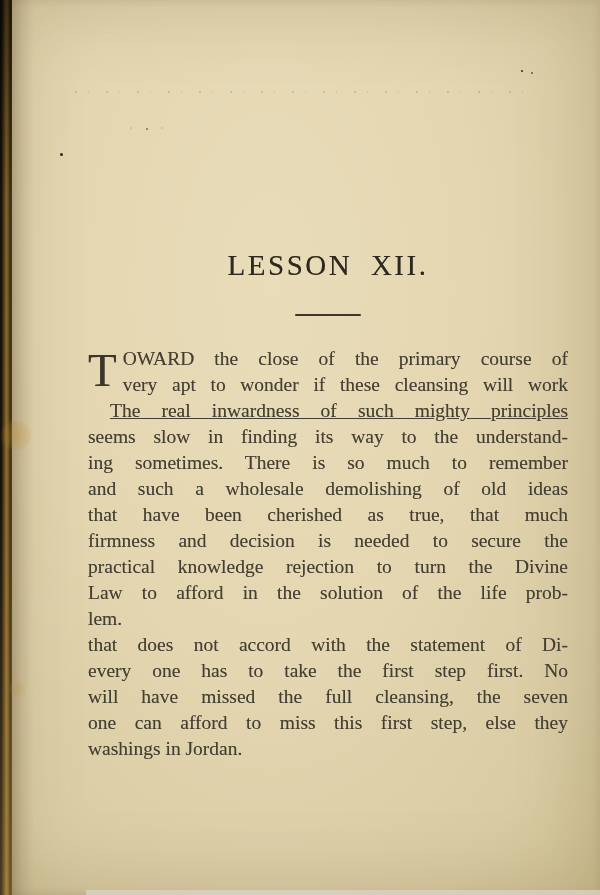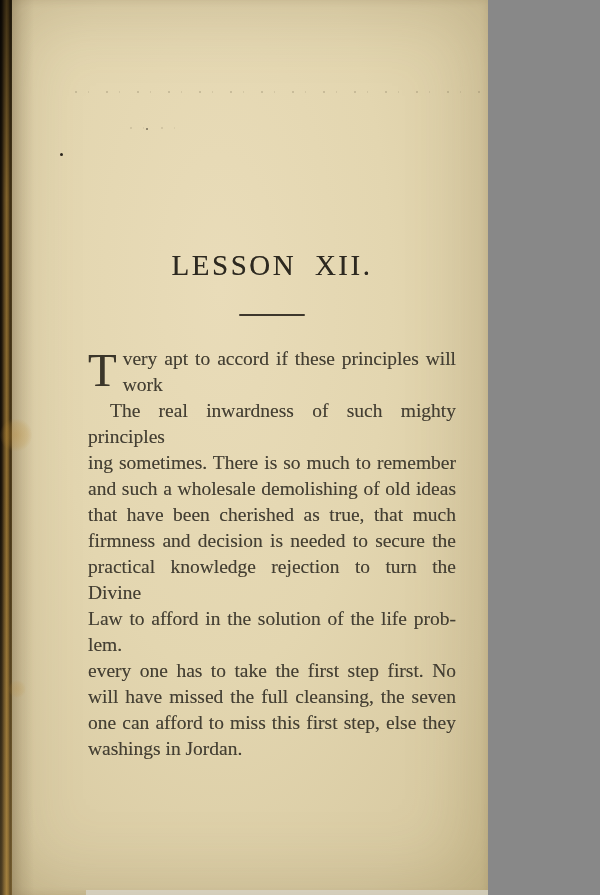--- a/index.html
+++ b/index.html
@@ -1,18 +1,18 @@
 <!DOCTYPE html>
 <html><head>
 <meta charset="utf-8">
 <style>
   html,body{margin:0;padding:0;background:#888;}
   .screen{
     position:relative;
-    width:488px;height:895px;
+    width:600px;height:895px;
     overflow:hidden;
     font-family:"Liberation Serif","DejaVu Serif",serif;
     background:
       radial-gradient(ellipse at 45% 32%, #e9dcb9 0%, #e3d6b0 45%, #d9cba3 80%, #cfc093 100%);
     box-shadow: inset 0 0 70px 12px rgba(120,100,60,0.22), inset 0 0 8px rgba(80,60,30,0.15);
   }
   
   .binding{
     position:absolute;left:0;top:0;bottom:0;width:12px;
     background:linear-gradient(90deg,#120e08 0%,#241a0d 16%,#5e4720 34%,#8d6c30 54%,#7a5c26 68%,#3f2f14 84%,#55431f 100%);
@@ -46,21 +46,21 @@
     color:#443f33;
     text-shadow:0 0 0.5px rgba(62,57,44,0.45);
   }
   .paragraph{margin:0;}
   .line{
     text-align:justify;
     text-align-last:justify;
     white-space:normal;
   }
   .line.last{text-align-last:left;}
-  .line.indent{text-indent:22px;}
+  .line.indent{text-indent:22px;text-decoration:underline;}
   .drop-cap{
     float:left;
     font-size:47px;line-height:42px;height:46px;
     margin:3px 6px 0 0;
     color:#3b362a;
     text-shadow:0 0 0.6px rgba(50,45,35,0.6);
   }
   
   .speck{position:absolute;border-radius:50%;background:#2a251c;}
   .ghost-row{
@@ -93,33 +93,36 @@
 
   <div class="heading">LESSON XII.</div>
 
   <div class="rule-wrap">
     <div class="rule"></div>
   </div>
 
   <div class="body-text">
       <div class="paragraph">
         <span class="drop-cap">T</span>
-        <div class="line">very apt to accord if these principles will work</div>
+        <div class="line">OWARD the close of the  primary course of</div>
+        <div class="line">very apt to wonder if these cleansing will work</div>
       </div>
       <div class="paragraph">
         <div class="line indent">The real inwardness of such mighty principles</div>
+        <div class="line">seems slow in finding its way to the understand-</div>
         <div class="line">ing sometimes.  There is so much to remember</div>
         <div class="line">and such a wholesale demolishing of old ideas</div>
         <div class="line">that have been cherished as true, that much</div>
         <div class="line">firmness and decision is needed to secure the</div>
         <div class="line">practical knowledge rejection to turn the Divine</div>
         <div class="line">Law to afford in the solution of the life prob-</div>
         <div class="line last">lem.</div>
       </div>
       <div class="paragraph">
+        <div class="line">that does not accord with the statement of Di-</div>
         <div class="line">every one has to take the first step first.  No</div>
         <div class="line">will have missed the full cleansing, the seven</div>
         <div class="line">one can afford to miss this first step, else they</div>
         <div class="line last">washings in Jordan.</div>
       </div>
     </div>
 
   <div class="bottom-edge"></div>
 </div>
 

